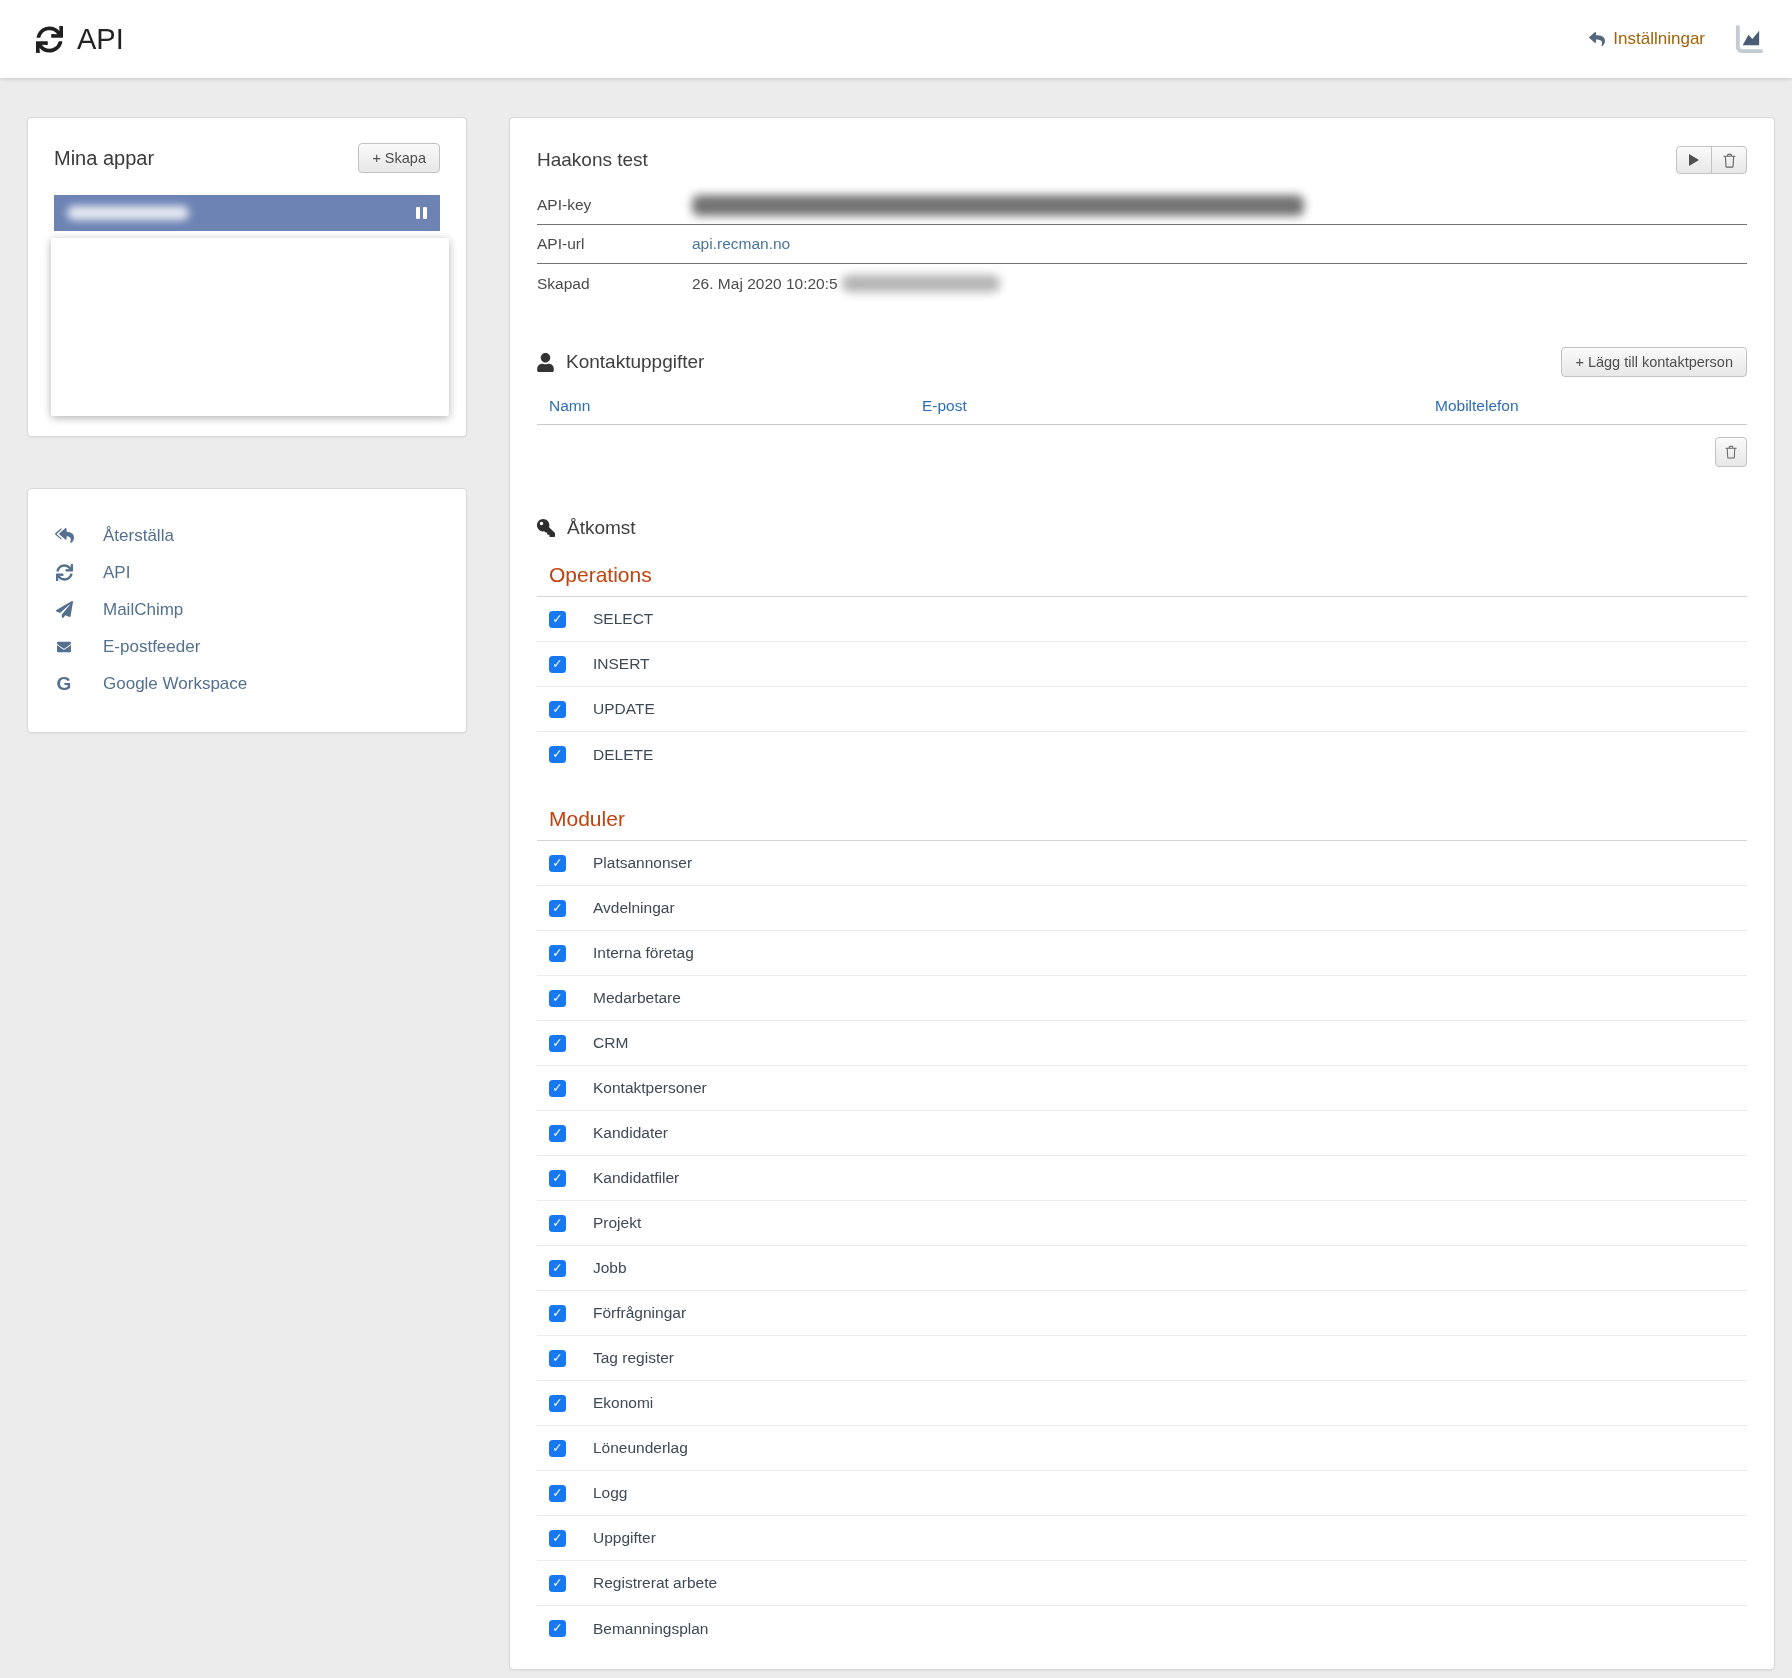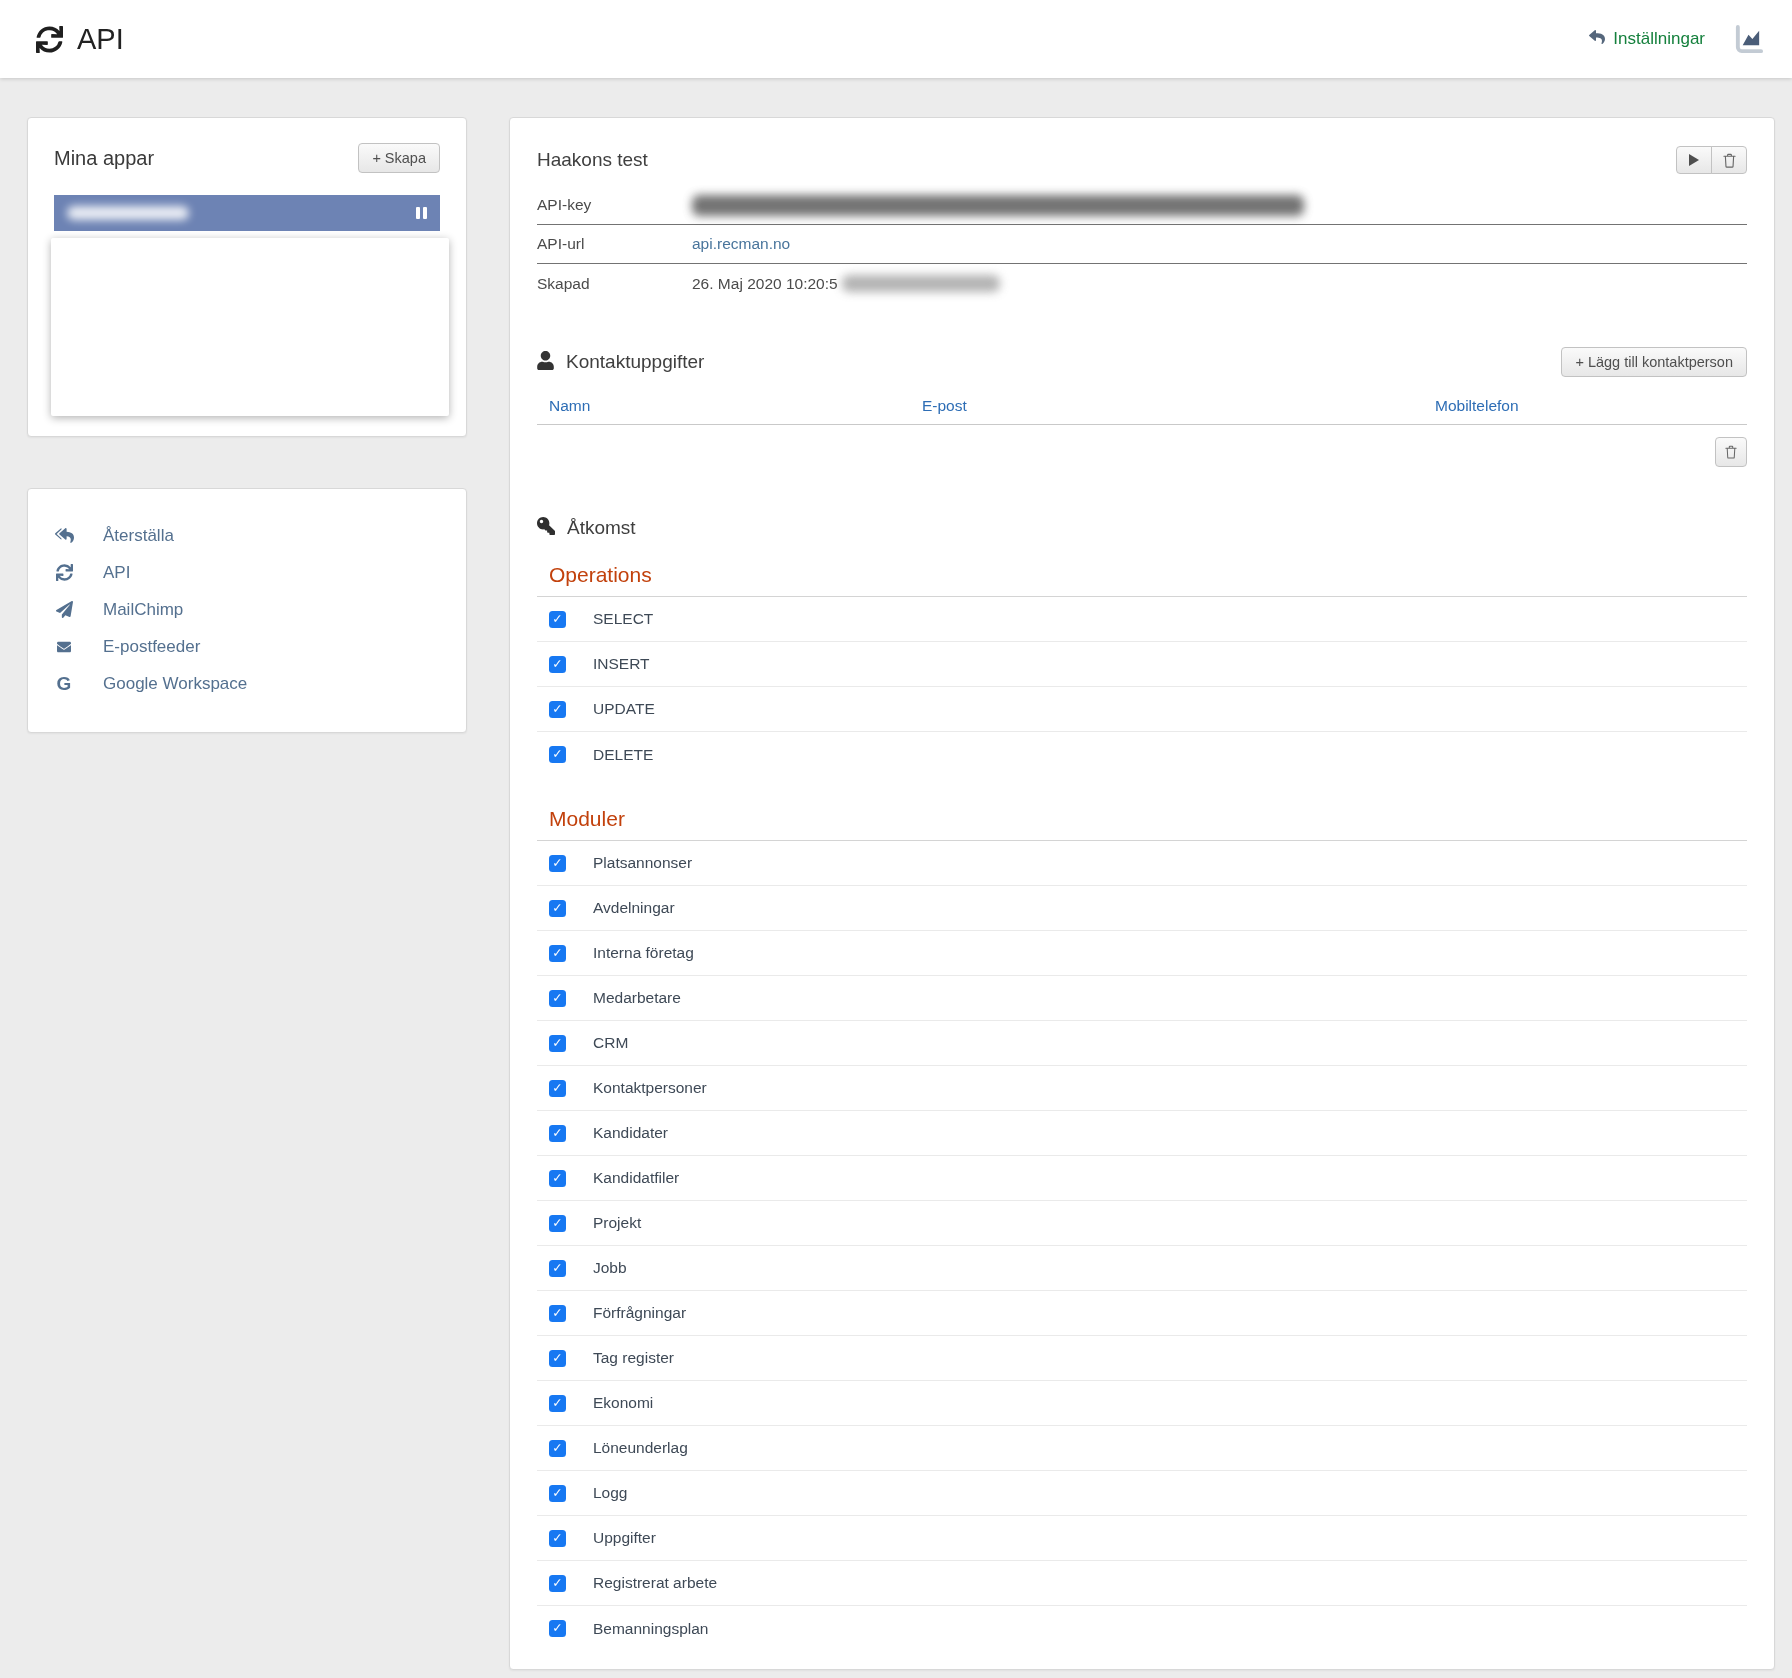--- a/index.html
+++ b/index.html
@@ -6,21 +6,21 @@
   html,body { width:1792px; height:1678px; background:#ececec;
     font-family:"Liberation Sans", sans-serif; color:#444; overflow:hidden; }
 
   
   .topbar { height:78px; background:#fff; display:flex; align-items:center;
     justify-content:space-between; padding:0 28px 0 36px; position:relative; z-index:5;
     box-shadow:0 1px 4px rgba(0,0,0,.16); }
   .topbar-left { display:flex; align-items:center; gap:14px; }
   .topbar-title { font-size:29px; color:#222; }
   .topbar-right { display:flex; align-items:center; gap:28px; }
-  .settings-link { display:flex; gap:8px; color:#15803d;
+  .settings-link { display:flex; align-items:center; gap:8px; color:#a16207;
     font-size:17px; cursor:pointer; text-decoration:none; }
 
   
   .content { display:flex; align-items:flex-start; padding:39px 17px 0 27px; }
   .card { background:#fff; border:1px solid #d8d8d8; border-radius:4px;
     box-shadow:0 1px 2px rgba(0,0,0,.05); }
 
   .left-col { width:440px; flex:none; }
   .apps-card { height:320px; padding:25px 26px; overflow:visible; }
   .apps-head { display:flex; align-items:center; justify-content:space-between; }
@@ -62,21 +62,21 @@
 
   .details { margin-top:12px; }
   .detail-row { display:flex; align-items:center; min-height:39px;
     border-bottom:1px solid #737373; font-size:15.5px; }
   .detail-row:last-child { border-bottom:none; }
   .detail-label { width:155px; color:#4b4b4b; }
   .detail-value { display:flex; align-items:center; gap:4px; color:#4b4b4b; }
   .link { color:#49759c; text-decoration:none; cursor:pointer; }
 
   .section-head { display:flex; align-items:center; justify-content:space-between; }
-  .section-title { display:flex; align-items:flex-start; gap:12px; font-size:19px; color:#3f3f3f; }
+  .section-title { display:flex; align-items:center; gap:12px; font-size:19px; color:#3f3f3f; }
   .mt-contacts { margin-top:44px; }
   .mt-access { margin-top:36px; }
 
   .contacts-table { margin-top:20px; font-size:15.5px; }
   .contacts-header { display:grid; grid-template-columns:373px 513px 1fr 56px;
     padding:0 0 9px 12px; border-bottom:1px solid #c9c9c9; color:#2d6db5; }
   .contacts-row { display:grid; grid-template-columns:373px 513px 1fr 56px;
     align-items:center; padding:12px 0 14px 12px; }
   .bar-name { width:168px; height:15px; }
   .bar-mail { width:192px; height:15px; }

